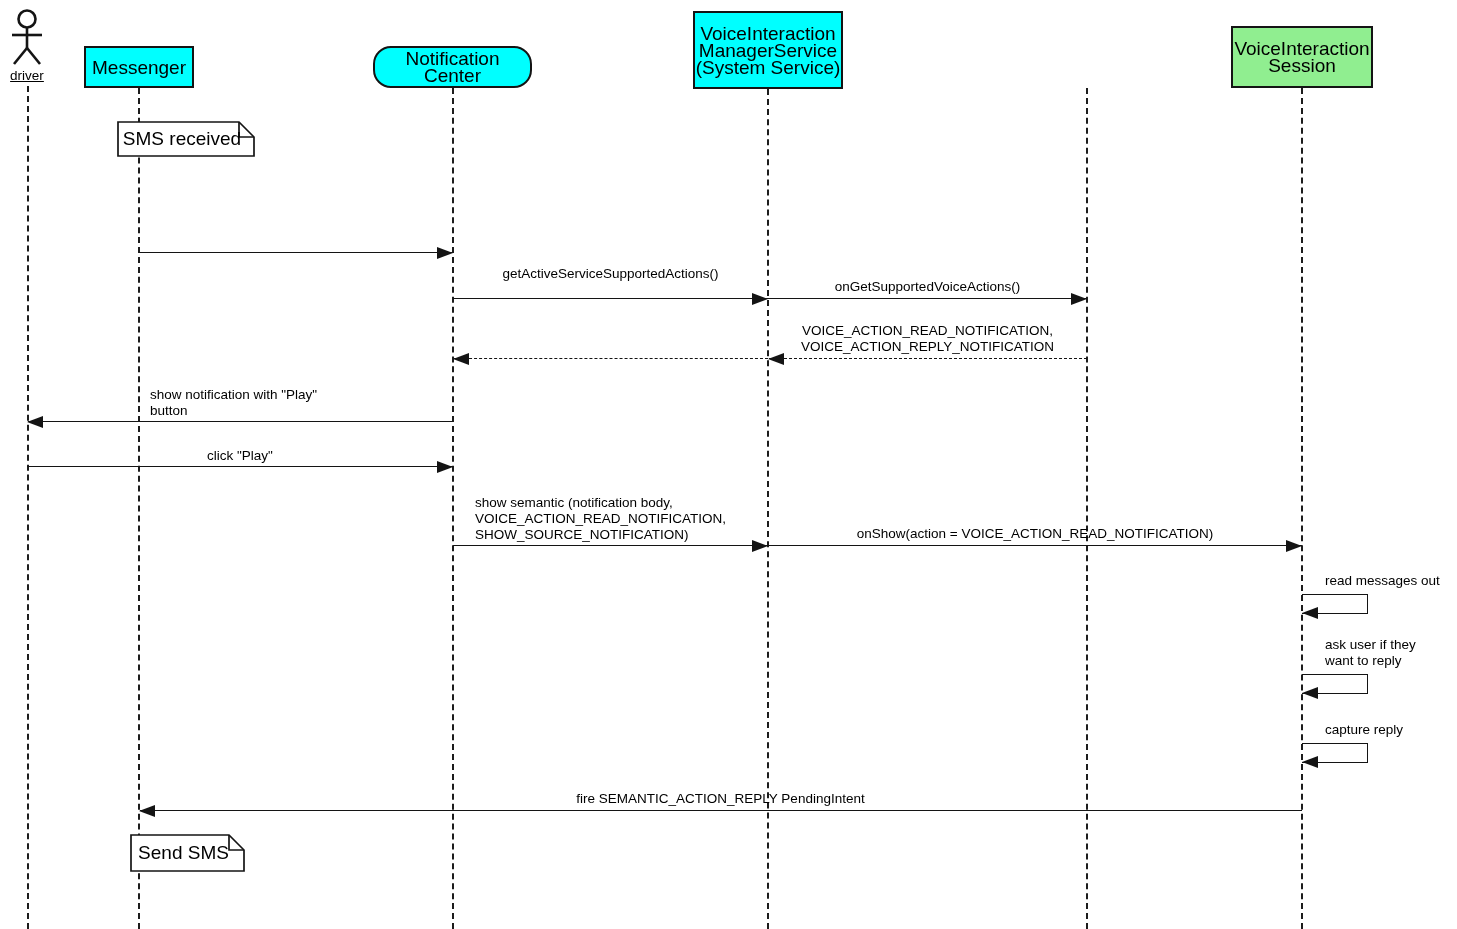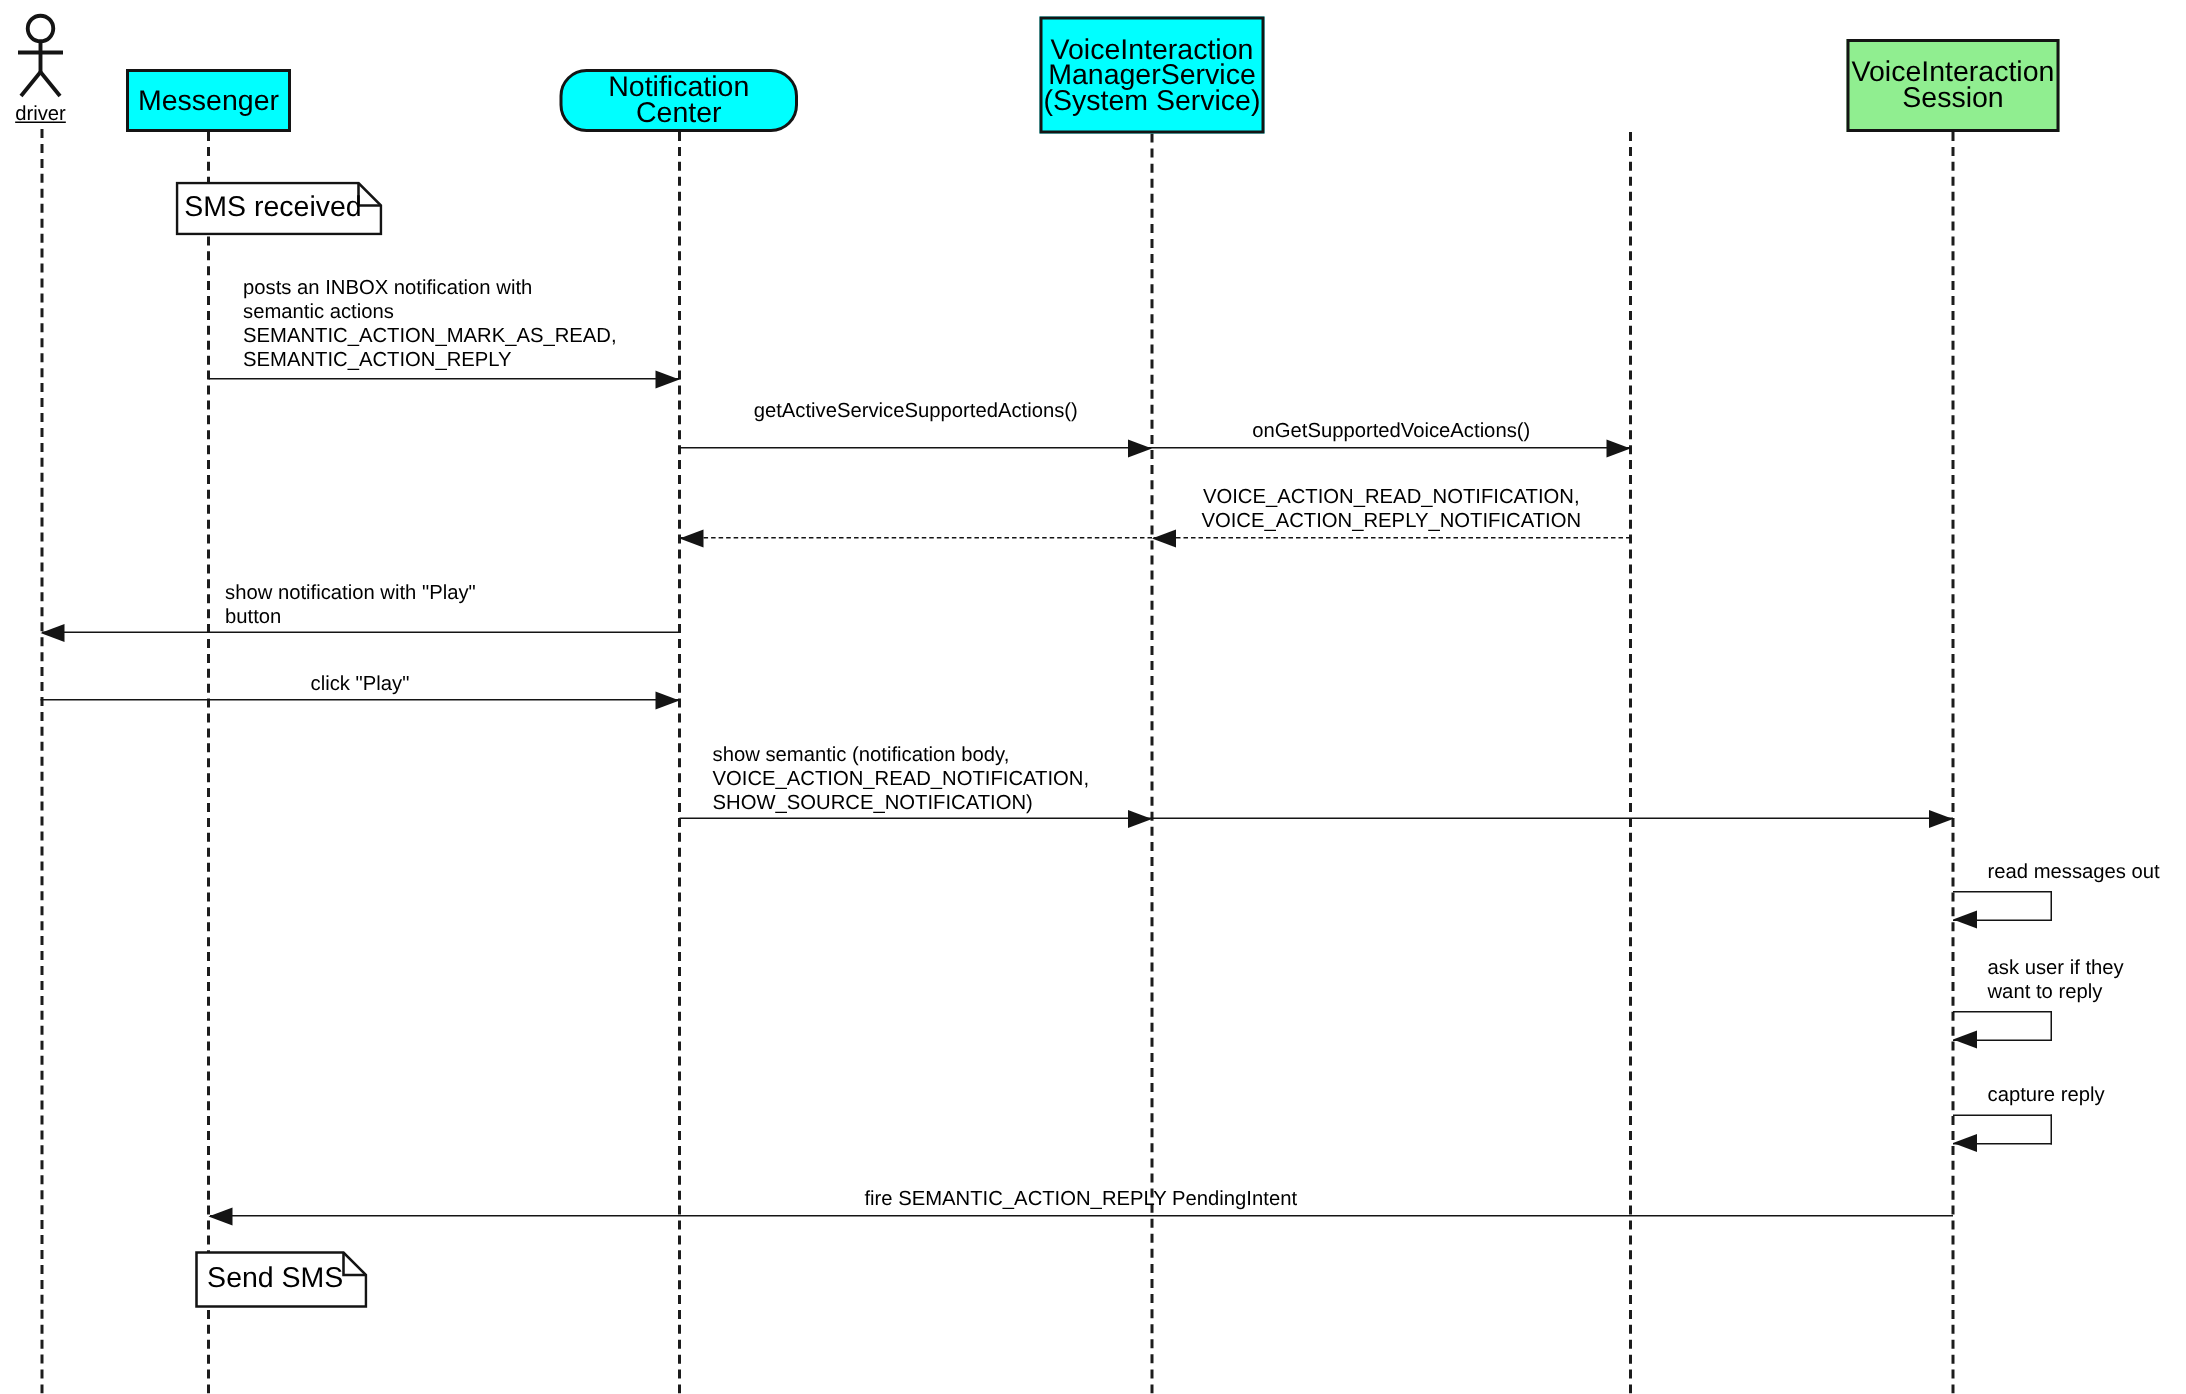--- a/index.html
+++ b/index.html
@@ -71,24 +71,20 @@
 Session</div>
 
   <div class="note" style="left:69px;top:121px;width:138px;height:36px;">
     <svg width="138" height="36">
       <polygon points="1,1 122,1 137,16 137,35 1,35" fill="#ffffff" stroke="#141414" stroke-width="1.7"></polygon>
       <polyline points="122,1 122,16 137,16" fill="none" stroke="#141414" stroke-width="1.7"></polyline>
     </svg>
     <div class="note-text">SMS received</div>
   </div>
 
-  <div class="msg-label" style="left:162px;top:184px;">posts an INBOX notification with
-semantic actions
-SEMANTIC_ACTION_MARK_AS_READ,
-SEMANTIC_ACTION_REPLY</div>
   <div class="line-h" style="left:139px;top:252px;width:314px;"></div>
   <div class="arrow r" style="left:437px;top:247px;"></div>
 
   <div class="msg-label center" style="left:453px;top:266px;width:315px;">getActiveServiceSupportedActions()</div>
   <div class="line-h" style="left:453px;top:298px;width:315px;"></div>
   <div class="arrow r" style="left:752px;top:293px;"></div>
 
   <div class="msg-label center" style="left:768px;top:279px;width:319px;">onGetSupportedVoiceActions()</div>
   <div class="line-h" style="left:768px;top:298px;width:319px;"></div>
   <div class="arrow r" style="left:1071px;top:293px;"></div>
@@ -108,20 +104,21 @@
   <div class="msg-label center" style="left:27px;top:448px;width:426px;">click "Play"</div>
   <div class="line-h" style="left:27px;top:466px;width:426px;"></div>
   <div class="arrow r" style="left:437px;top:461px;"></div>
 
   <div class="msg-label" style="left:475px;top:495px;">show semantic (notification body,
 VOICE_ACTION_READ_NOTIFICATION,
 SHOW_SOURCE_NOTIFICATION)</div>
   <div class="line-h" style="left:453px;top:545px;width:315px;"></div>
   <div class="arrow r" style="left:752px;top:540px;"></div>
 
+  <div class="msg-label center" style="left:768px;top:526px;width:534px;">onShow(action = VOICE_ACTION_READ_NOTIFICATION)</div>
   <div class="line-h" style="left:768px;top:545px;width:534px;"></div>
   <div class="arrow r" style="left:1286px;top:540px;"></div>
 
   <div class="msg-label" style="left:1325px;top:573px;">read messages out</div>
   <div class="selfloop" style="left:1302px;top:594px;height:20px;"></div>
   <div class="arrow l" style="left:1302px;top:607px;"></div>
 
   <div class="msg-label" style="left:1325px;top:637px;">ask user if they
 want to reply</div>
   <div class="selfloop" style="left:1302px;top:674px;height:20px;"></div>

